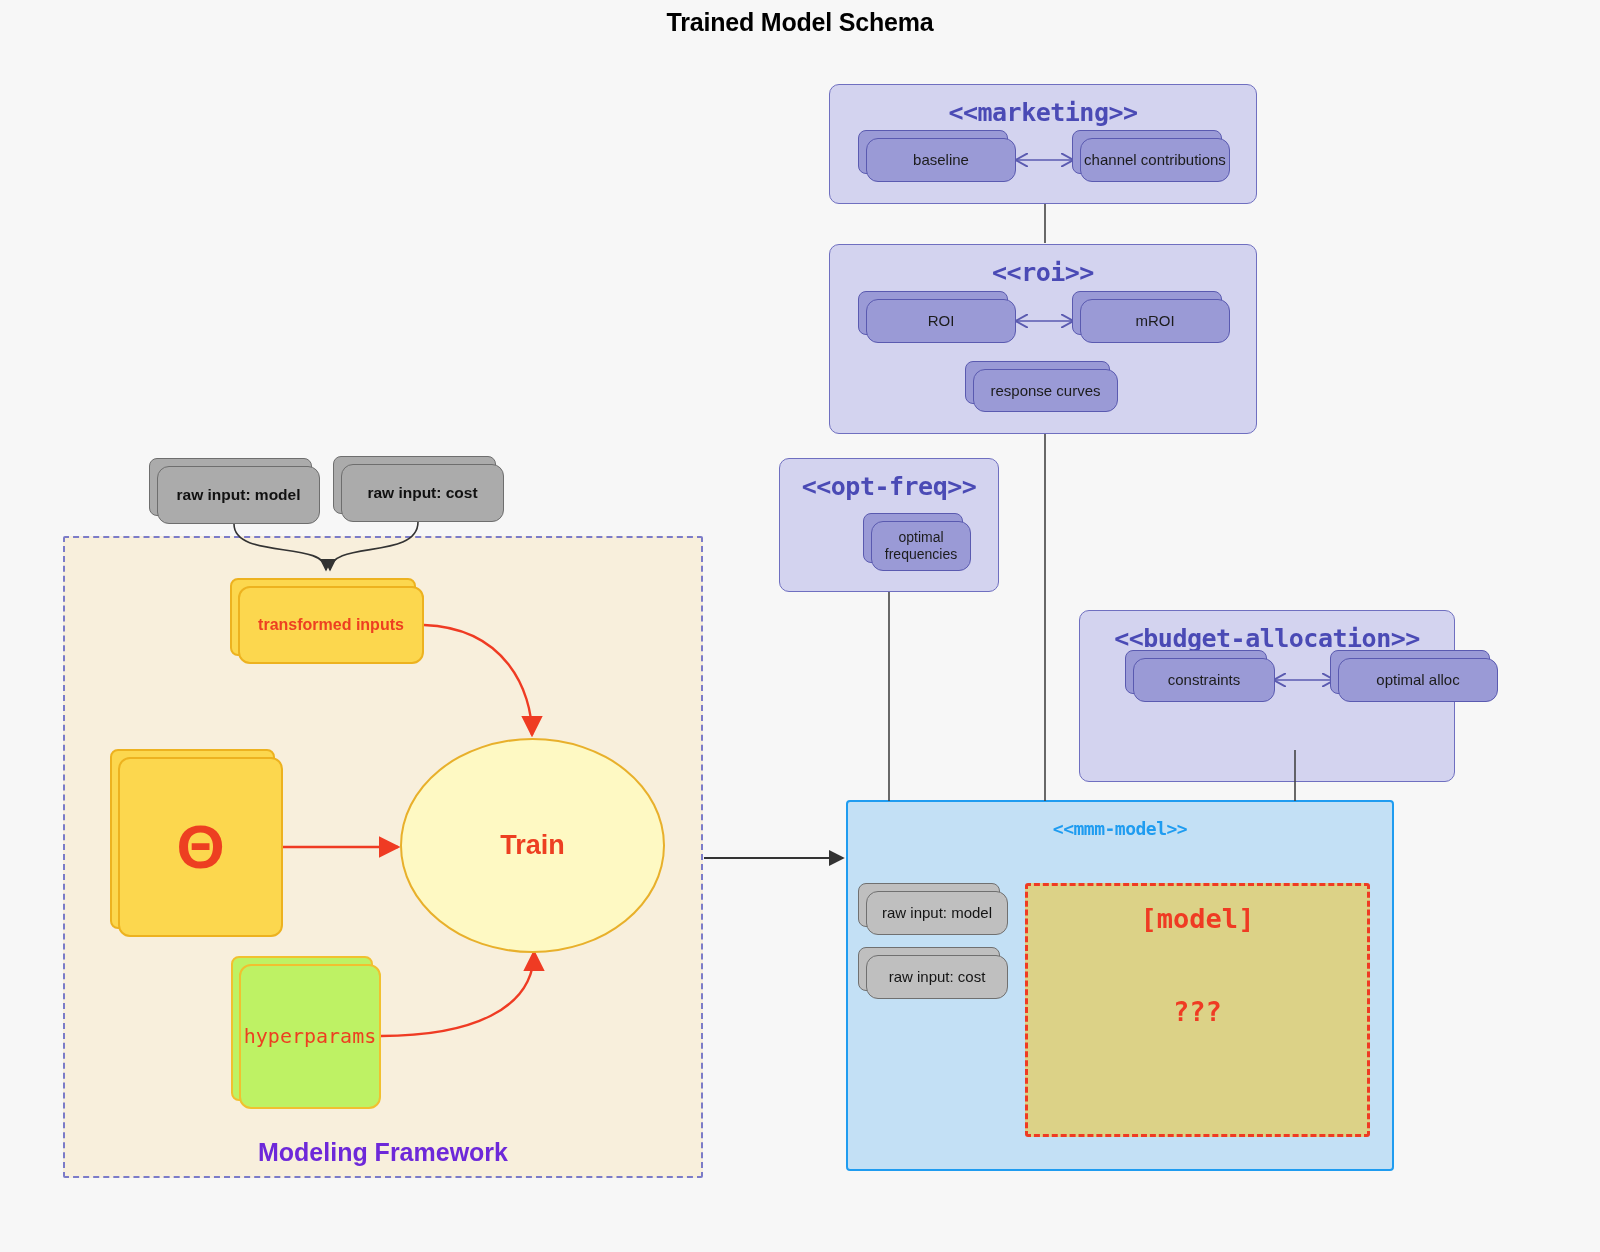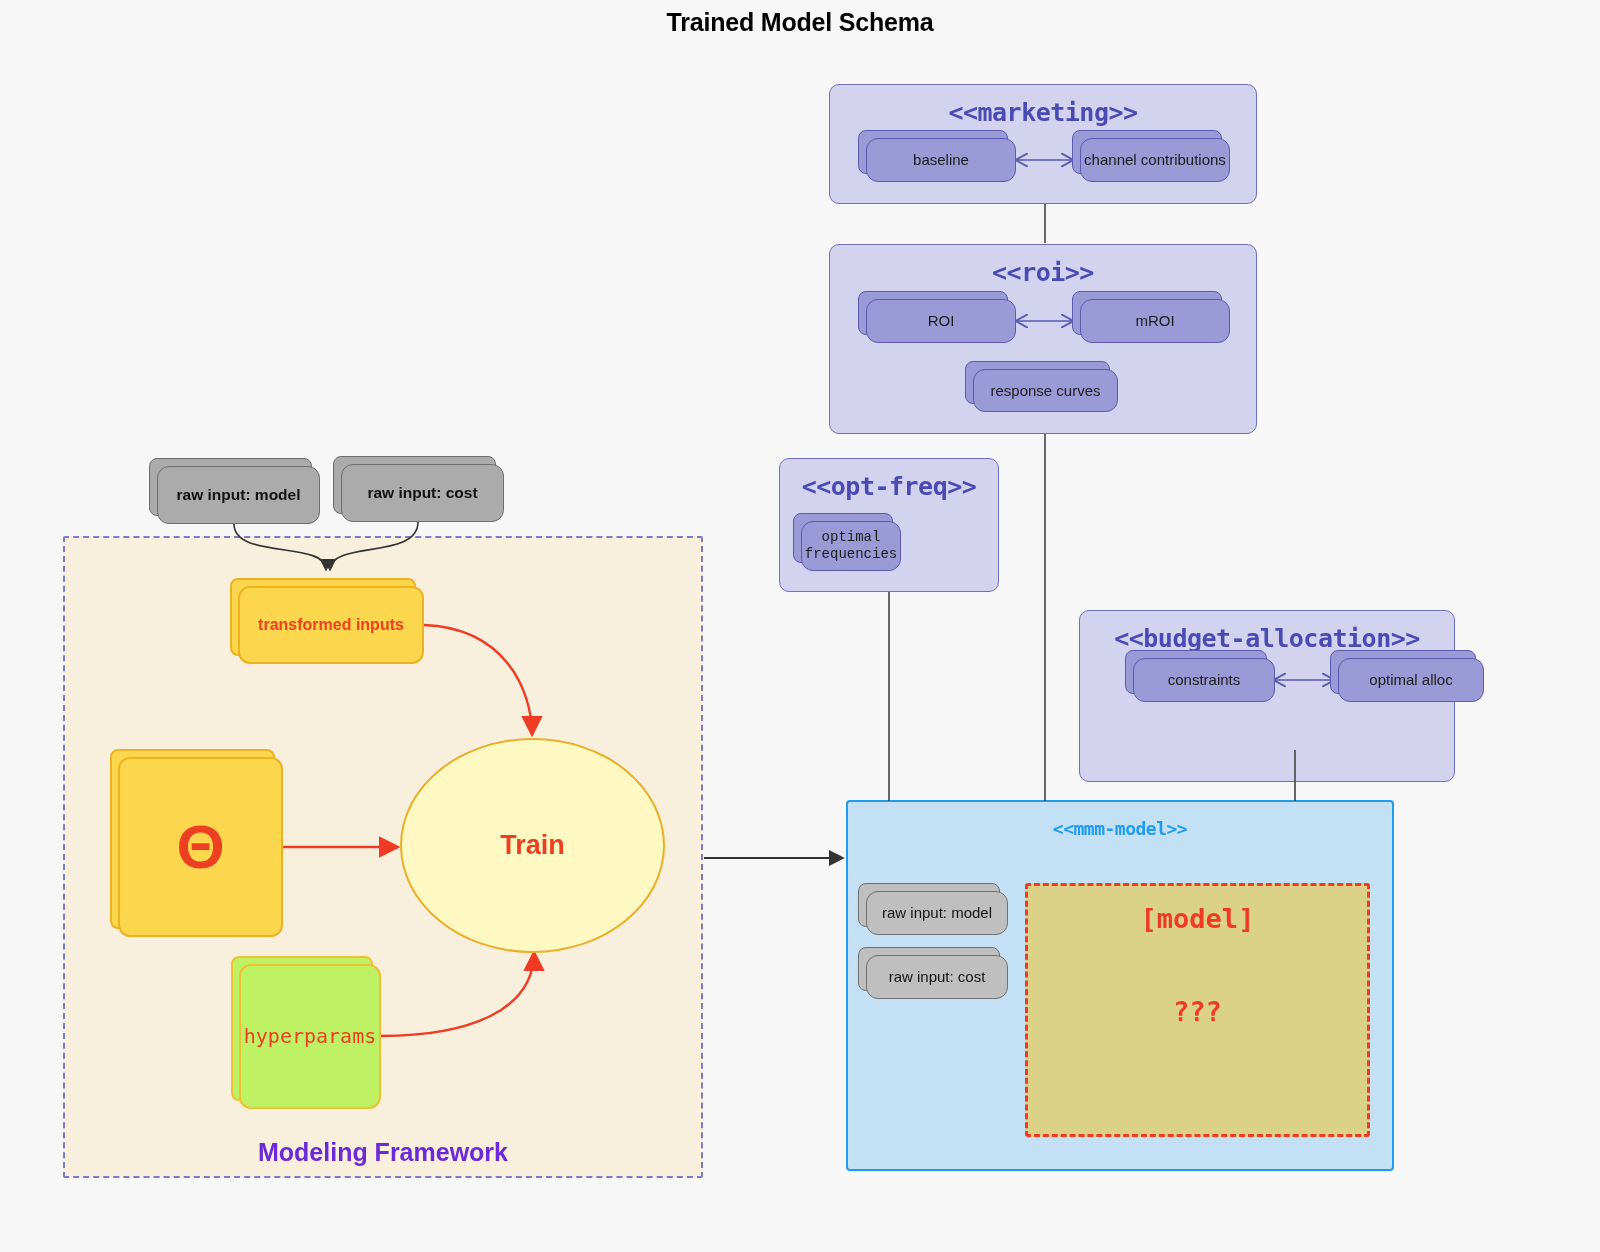--- a/index.html
+++ b/index.html
@@ -330,34 +330,34 @@
     <div class="front">mROI</div>
   </div>
   <div class="abs node purple" style="left:973px; top:369px; width:145px; height:43px;">
     <div class="back"></div>
     <div class="front">response curves</div>
   </div>
 
   <div class="abs package lavender" style="left:779px; top:458px; width:220px; height:134px;">
     <div class="pkg-title lavender-t" style="top:13px;">&lt;&lt;opt-freq&gt;&gt;</div>
   </div>
-  <div class="abs node purple" style="left:801px; top:521px; width:100px; height:50px;font-family:Liberation Mono, monospace;">
+  <div class="abs node purple" style="left:871px; top:521px; width:100px; height:50px;">
     <div class="back"></div>
     <div class="front" style="white-space:pre-line; font-size:14px;">optimal
 frequencies</div>
   </div>
 
   <div class="abs package lavender" style="left:1079px; top:578px; width:376px; height:172px;margin-top:32px;">
     <div class="pkg-title lavender-t" style="top:13px;">&lt;&lt;budget-allocation&gt;&gt;</div>
   </div>
   <div class="abs node purple" style="left:1133px; top:658px; width:142px; height:44px;">
     <div class="back"></div>
     <div class="front">constraints</div>
   </div>
-  <div class="abs node purple" style="left:1338px; top:658px; width:146px; height:44px;">
+  <div class="abs node purple" style="left:1338px; top:658px; width:160px; height:44px;">
     <div class="back"></div>
     <div class="front">optimal alloc</div>
   </div>
 
   <div class="abs package blue" style="left:846px; top:800px; width:548px; height:371px;">
     <div class="pkg-title blue-t" style="top:16px;">&lt;&lt;mmm-model&gt;&gt;</div>
   </div>
   <div class="abs node gray-light" style="left:866px; top:891px; width:142px; height:44px;">
     <div class="back"></div>
     <div class="front">raw input: model</div>

